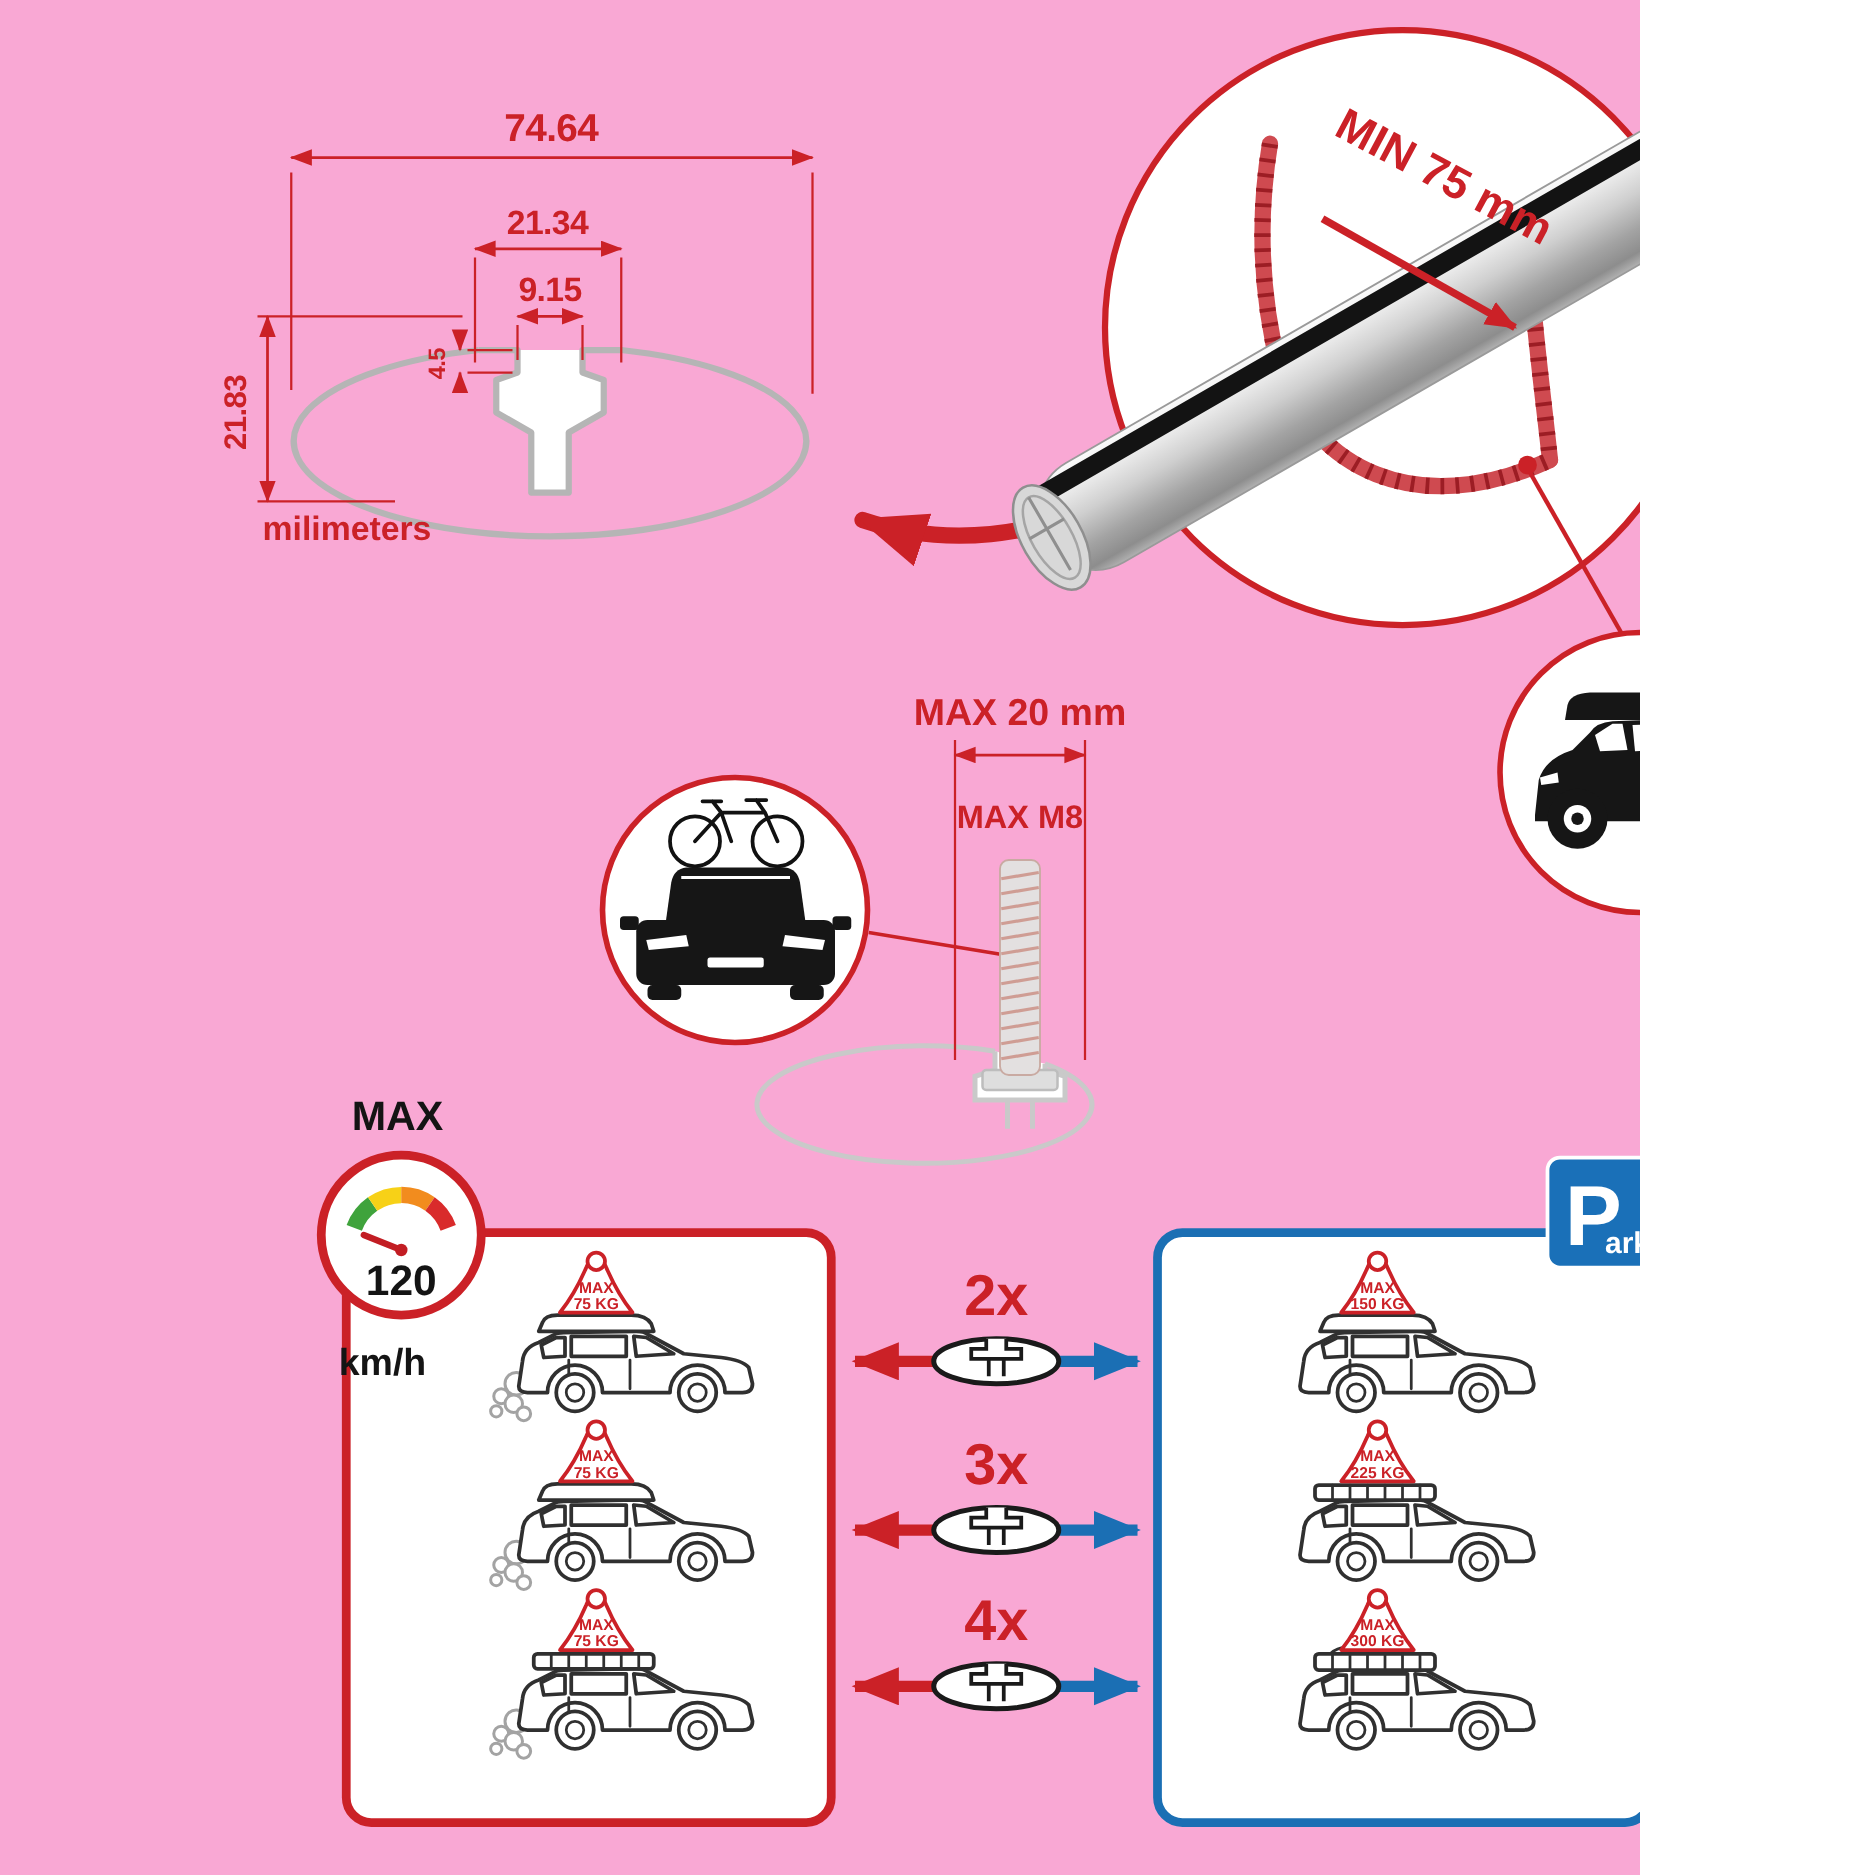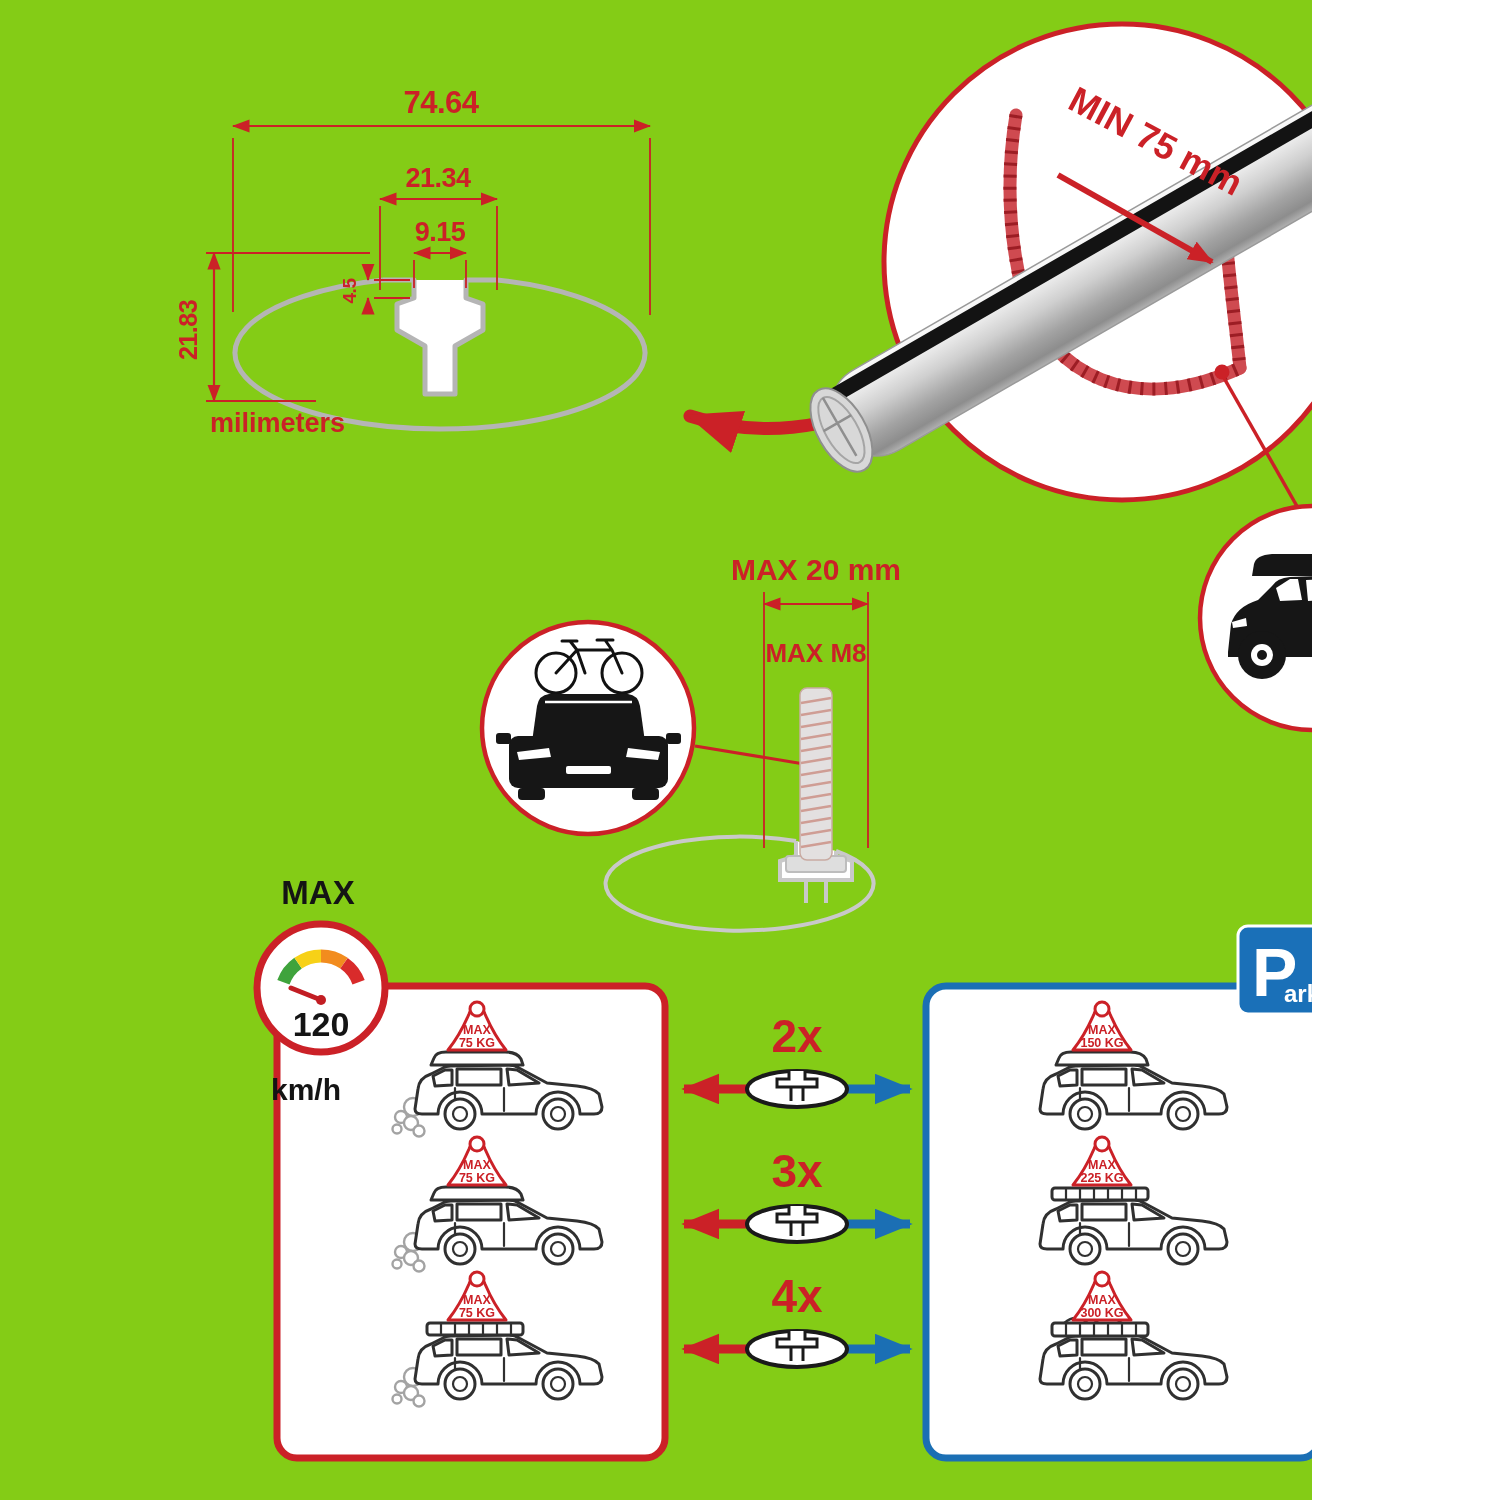--- a/index.html
+++ b/index.html
@@ -1,16 +1,16 @@
 <!DOCTYPE html>
 <html><head>
 <meta charset="utf-8">
 <style>
   html,body{margin:0;padding:0;background:#fff;}
-  .stage{position:relative;width:1312px;height:1500px;background:#84cc16;overflow:hidden;
+  .stage{position:relative;width:1312px;height:1500px;background:#f9a8d4;overflow:hidden;
          font-family:"Liberation Sans",sans-serif;}
   svg{display:block;}
   text{font-family:"Liberation Sans",sans-serif;}
   .t-dim{fill:#cb2127;font-weight:700;letter-spacing:-0.5px;}
   .t-red{fill:#cb2127;font-weight:700;}
   .t-black{fill:#141414;font-weight:700;}
   .t-white{fill:#ffffff;font-weight:700;}
   .dim{stroke:#cb2127;stroke-width:2.2;fill:none;}
   .dimext{stroke:#cb2127;stroke-width:1.8;fill:none;}
   .gray-line{stroke:#b5b5b5;stroke-width:5;fill:none;stroke-linejoin:round;}

